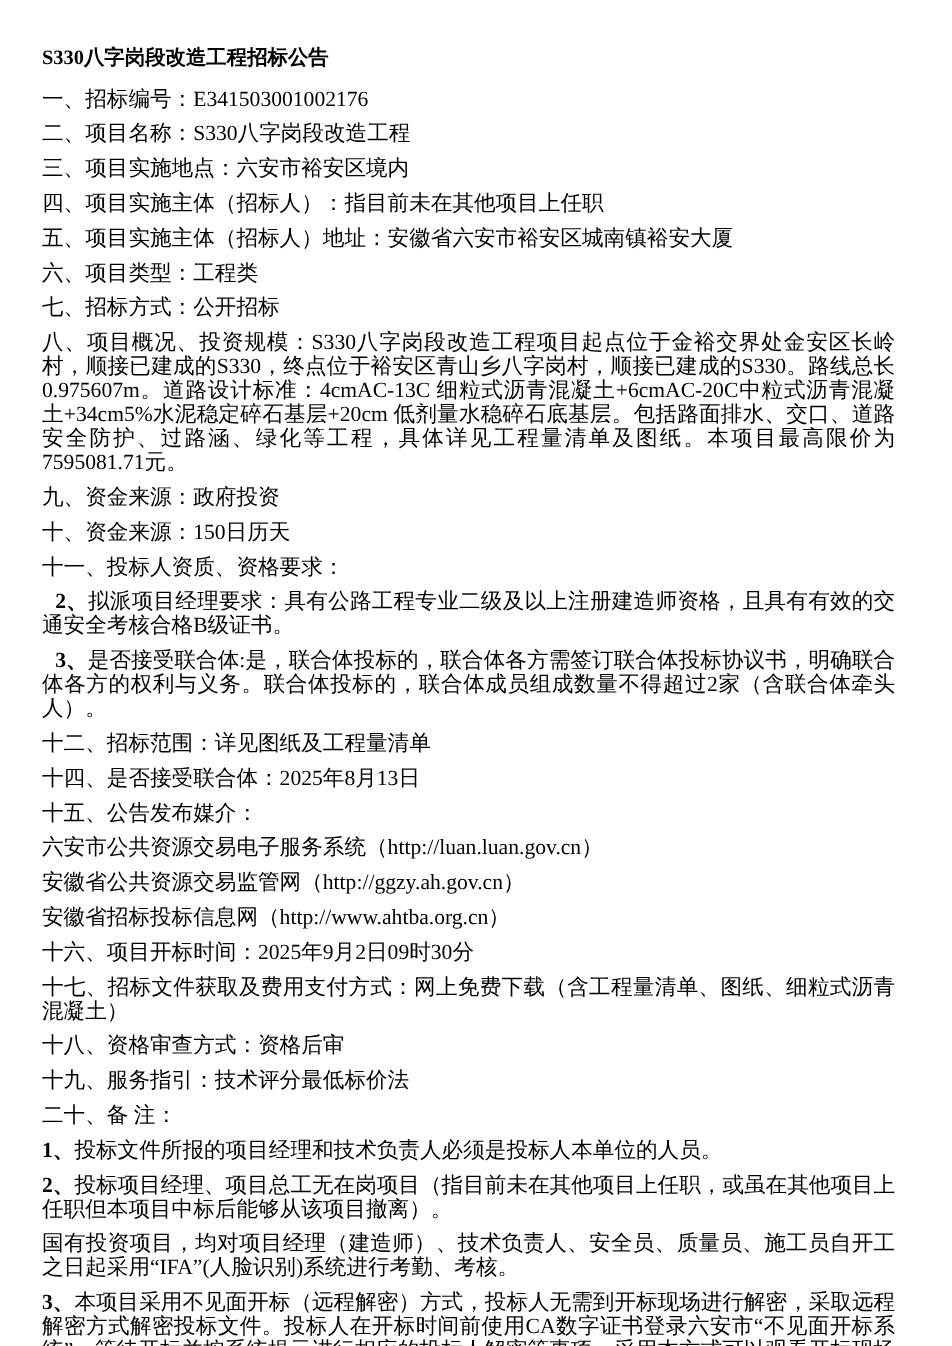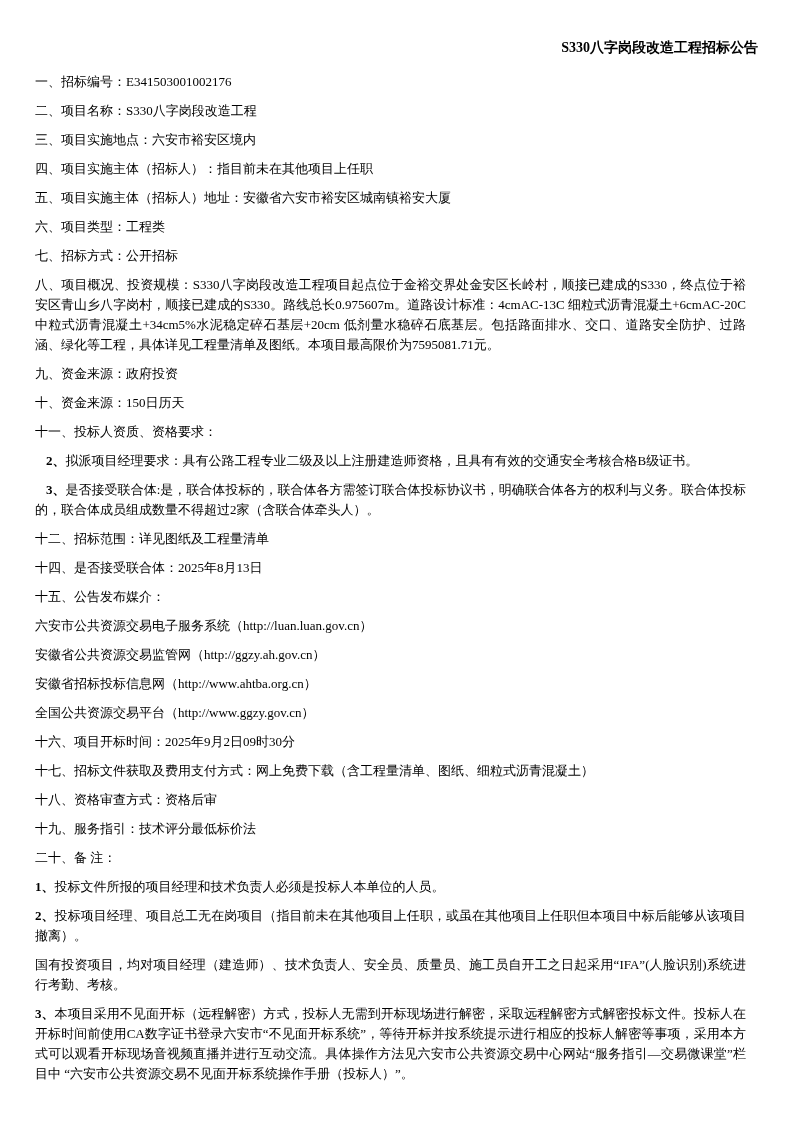--- a/index.html
+++ b/index.html
@@ -14,28 +14,28 @@
     font-family: "Liberation Serif", "DejaVu Serif", serif;
     color: #000000;
   }
   .doc {
     box-sizing: border-box;
     width: 793px;
     height: 1122px;
     padding: 28px 35px 20px 35px;
   }
   .title {
-    font-size: 14px;
+    font-size: 17px;
     font-weight: bold;
-    text-align: right;
+    text-align: left;
     margin: 10px 0 14px 0;
     line-height: 20px;
   }
   .para {
-    font-size: 13px;
+    font-size: 18px;
     line-height: 20px;
     margin: 0 12px 9px 0;
     text-align: justify;
     word-break: break-word;
   }
   .para.indent {
     text-indent: 11px;
   }
   .para b {
     font-weight: bold;
@@ -59,21 +59,20 @@
       <p class="para"><span>十、资金来源：150日历天</span></p>
       <p class="para"><span>十一、投标人资质、资格要求：</span></p>
       <p class="para indent"><b>2、</b><span>拟派项目经理要求：具有公路工程专业二级及以上注册建造师资格，且具有有效的交通安全考核合格B级证书。</span></p>
       <p class="para indent"><b>3、</b><span>是否接受联合体:是，联合体投标的，联合体各方需签订联合体投标协议书，明确联合体各方的权利与义务。联合体投标的，联合体成员组成数量不得超过2家（含联合体牵头人）。</span></p>
       <p class="para"><span>十二、招标范围：详见图纸及工程量清单</span></p>
       <p class="para"><span>十四、是否接受联合体：2025年8月13日</span></p>
       <p class="para"><span>十五、公告发布媒介：</span></p>
       <p class="para"><span>六安市公共资源交易电子服务系统（http://luan.luan.gov.cn）</span></p>
       <p class="para"><span>安徽省公共资源交易监管网（http://ggzy.ah.gov.cn）</span></p>
       <p class="para"><span>安徽省招标投标信息网（http://www.ahtba.org.cn）</span></p>
-      <p class="para"><span>全国公共资源交易平台（http://www.ggzy.gov.cn）</span></p>
       <p class="para"><span>十六、项目开标时间：2025年9月2日09时30分</span></p>
       <p class="para"><span>十七、招标文件获取及费用支付方式：网上免费下载（含工程量清单、图纸、细粒式沥青混凝土）</span></p>
       <p class="para"><span>十八、资格审查方式：资格后审</span></p>
       <p class="para"><span>十九、服务指引：技术评分最低标价法</span></p>
       <p class="para"><span>二十、备  注：</span></p>
       <p class="para"><b>1、</b><span>投标文件所报的项目经理和技术负责人必须是投标人本单位的人员。</span></p>
       <p class="para"><b>2、</b><span>投标项目经理、项目总工无在岗项目（指目前未在其他项目上任职，或虽在其他项目上任职但本项目中标后能够从该项目撤离）。</span></p>
       <p class="para"><span>国有投资项目，均对项目经理（建造师）、技术负责人、安全员、质量员、施工员自开工之日起采用“IFA”(人脸识别)系统进行考勤、考核。</span></p>
       <p class="para"><b>3、</b><span>本项目采用不见面开标（远程解密）方式，投标人无需到开标现场进行解密，采取远程解密方式解密投标文件。投标人在开标时间前使用CA数字证书登录六安市“不见面开标系统”，等待开标并按系统提示进行相应的投标人解密等事项，采用本方式可以观看开标现场音视频直播并进行互动交流。具体操作方法见六安市公共资源交易中心网站“服务指引—交易微课堂”栏目中 “六安市公共资源交易不见面开标系统操作手册（投标人）”。</span></p>
     </div>

